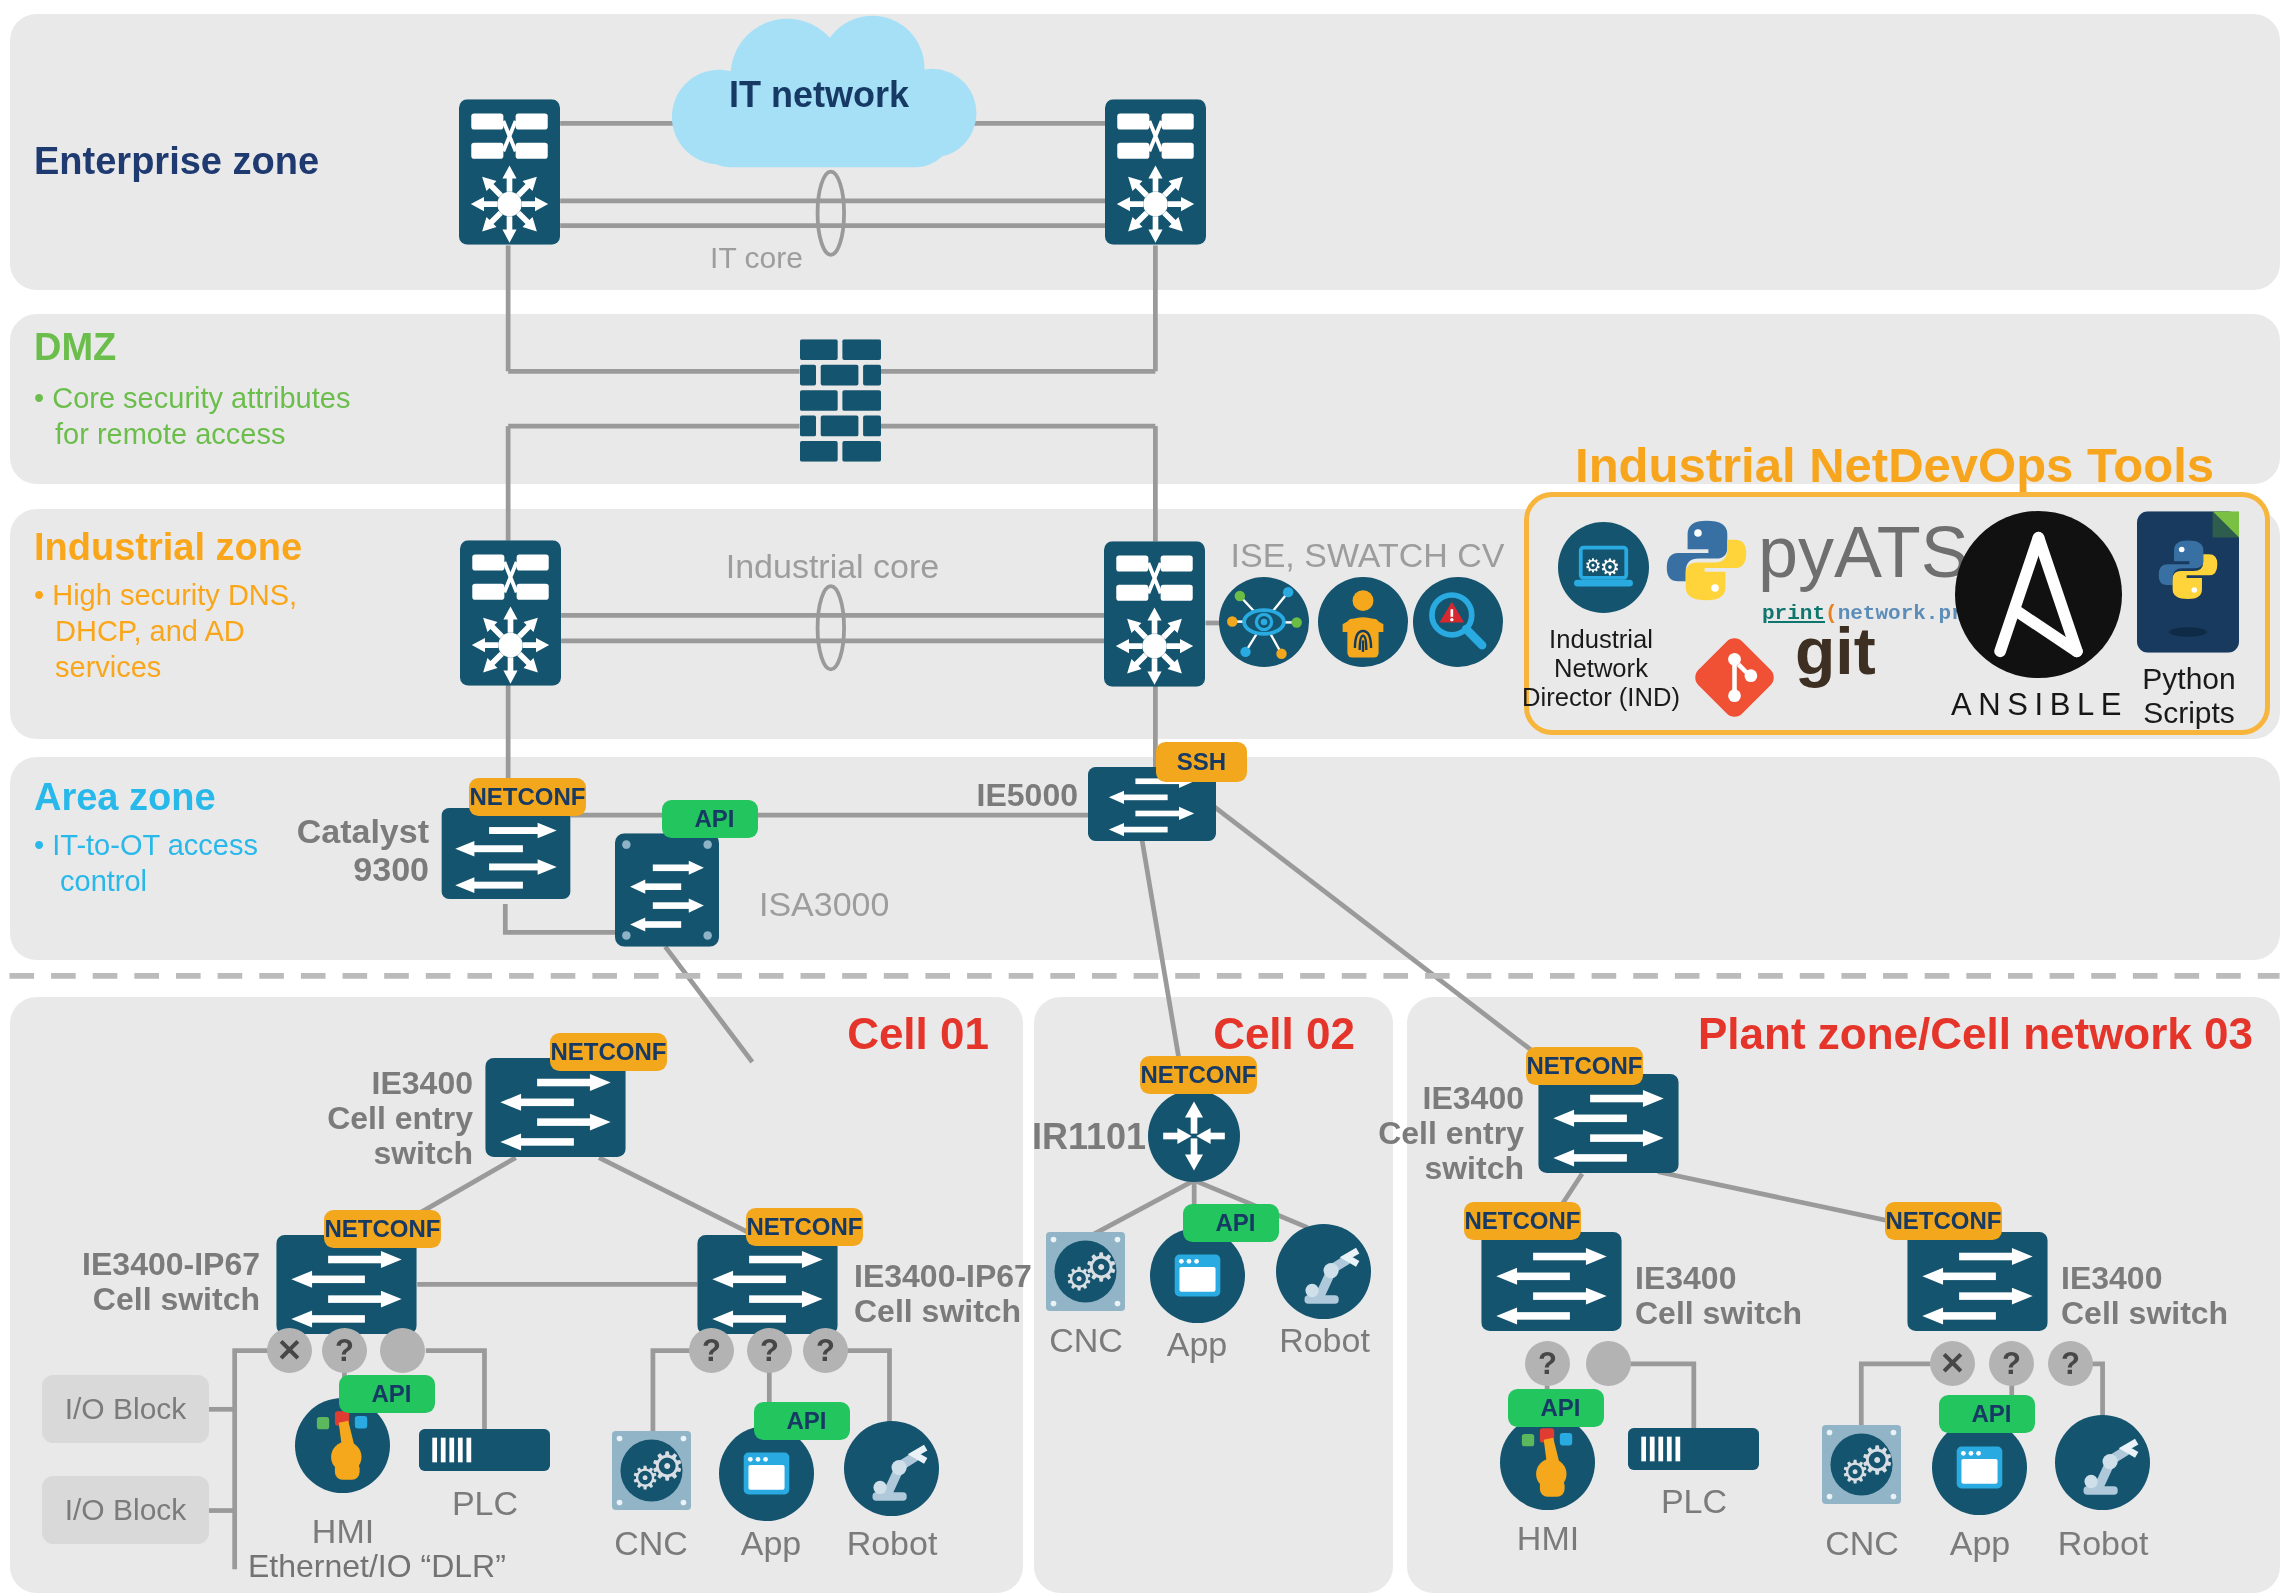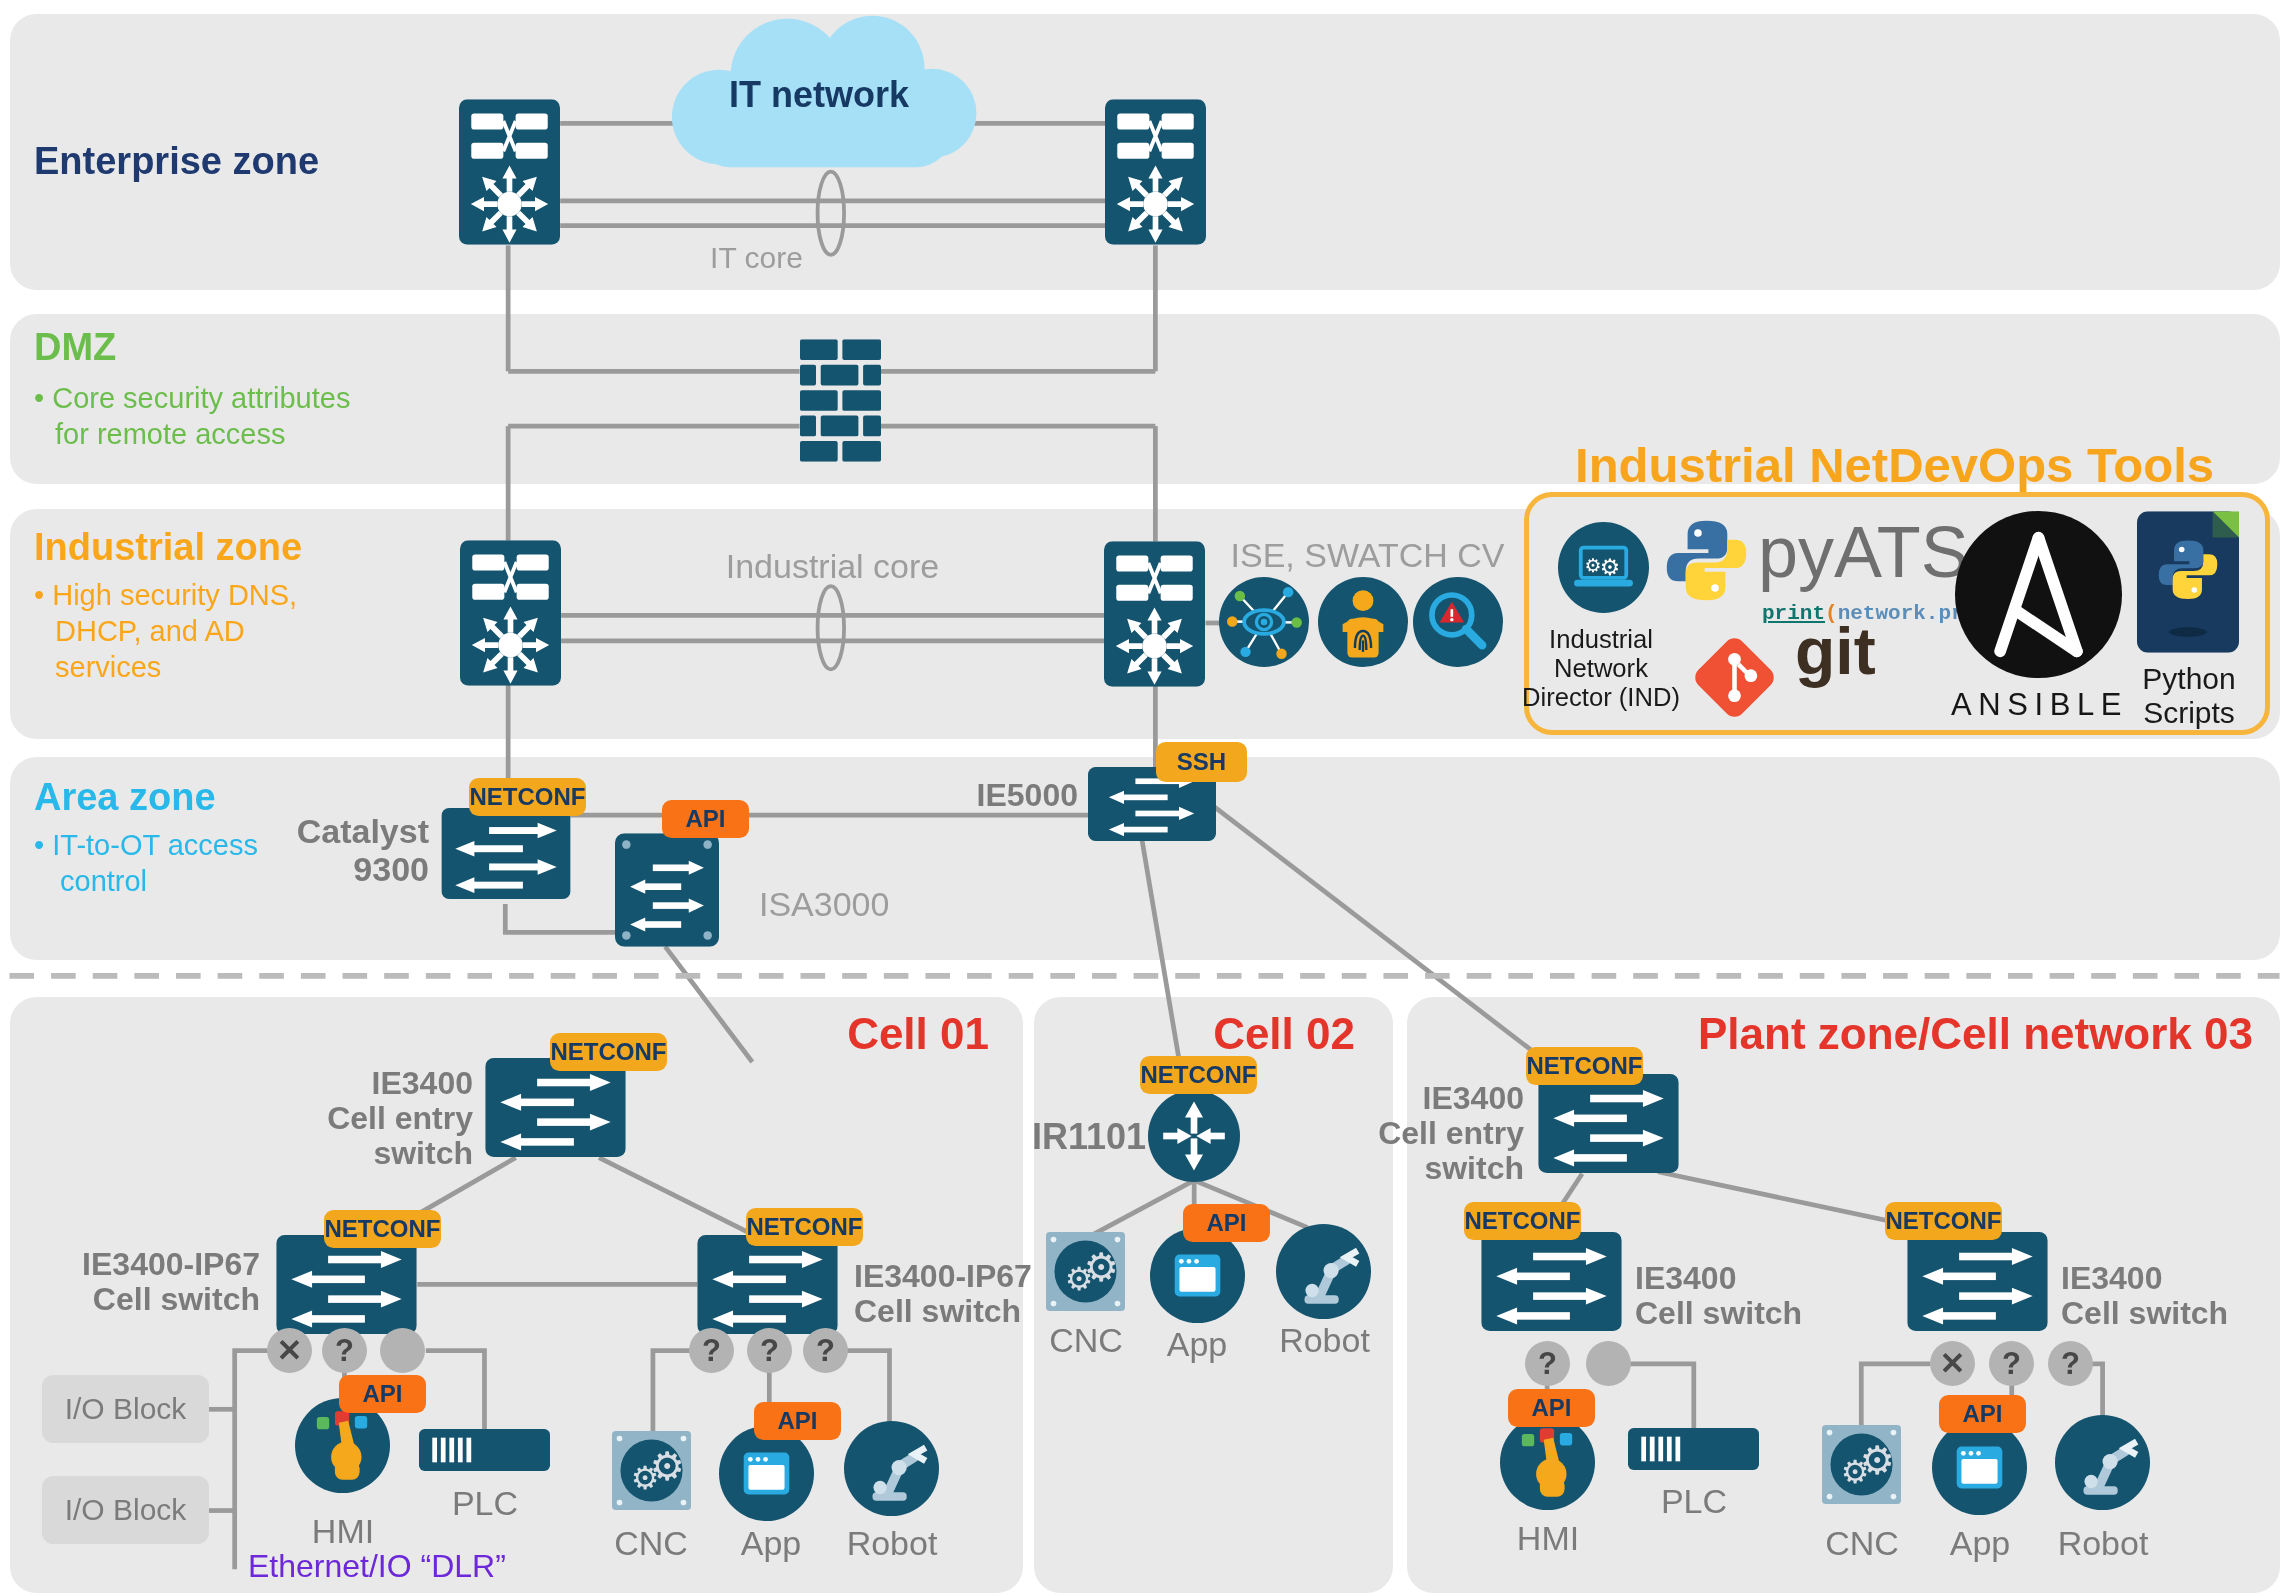--- a/index.html
+++ b/index.html
@@ -6,21 +6,21 @@
   .canvas{position:relative;width:2289px;height:1597px;background:#fff;
           font-family:"Liberation Sans",sans-serif;overflow:hidden;}
   .band{position:absolute;background:#E9E9E9;border-radius:26.5px;z-index:0;}
   .wires{position:absolute;left:0;top:0;z-index:2;pointer-events:none;}
   .node{position:absolute;z-index:3;}
   .zhead{position:absolute;font-weight:bold;font-size:38px;z-index:3;white-space:nowrap;}
   .zbul{position:absolute;font-size:29px;z-index:3;white-space:nowrap;}
   .badge{position:absolute;z-index:5;border-radius:9.5px;display:flex;align-items:center;
          justify-content:center;font-weight:bold;font-size:24px;color:#173A64;white-space:nowrap;}
   .badge.orange{background:#F2A71C;}
-  .badge.green{background:#f97316;}
+  .badge.green{background:#22c55e;padding-left:9px;}
   .devlab{position:absolute;z-index:4;font-weight:bold;color:#7B7B7B;font-size:32px;line-height:35px;white-space:nowrap;}
   .softlab{position:absolute;z-index:4;color:#9D9D9D;font-size:34px;white-space:nowrap;}
   .iconlab{position:absolute;z-index:4;color:#7B7B7B;font-size:34px;text-align:center;white-space:nowrap;}
   .celltitle{position:absolute;z-index:4;color:#E5352B;font-weight:bold;font-size:44px;white-space:nowrap;}
   .marker{position:absolute;z-index:4;width:45px;height:45px;border-radius:50%;background:#B3B3B3;
           display:flex;align-items:center;justify-content:center;font-size:31px;font-weight:bold;color:#474747;}
   .ioblock{position:absolute;z-index:3;width:167px;height:68px;background:#D9D9D9;border-radius:11.4px;
            display:flex;align-items:center;justify-content:center;font-size:30px;color:#7B7B7B;}
   .toolbox{position:absolute;z-index:1;background:#E9E9E9;border:5.7px solid #F7B53C;border-radius:28px;}
   .cloudtxt{position:absolute;z-index:4;font-weight:bold;font-size:36px;color:#173A64;text-align:center;}
@@ -564,21 +564,21 @@
   </div>
   <div class="iconlab" style="left:714px;top:1524px;width:114px;">App</div>
 
   <div class="node" style="left:844px;top:1421px;">
     <svg width="95" height="95" viewBox="0 0 100 100">
         <use href="#s-robot"></use>
       </svg>
   </div>
   <div class="iconlab" style="left:833px;top:1524px;width:118px;">Robot</div>
 
-  <div class="node" style="left:248px;top:1548px;font-size:32px;color:#6d28d9;">Ethernet/IO “DLR”</div>
+  <div class="node" style="left:248px;top:1548px;font-size:32px;color:#737373;">Ethernet/IO “DLR”</div>
 
   <div class="celltitle ta-r" style="left:1117px;top:1009px;width:238px;">Cell 02</div>
   <div class="badge orange" style="left:1140px;top:1056px;width:117px;height:38px;">NETCONF</div>
   <div class="node" style="left:1148px;top:1090px;">
     <svg width="92" height="92" viewBox="0 0 97 97">
         <use href="#s-router"></use>
       </svg>
   </div>
   <div class="devlab ta-r" style="left:1032px;top:1119px;width:109px;font-size:36px;">IR1101</div>
 

